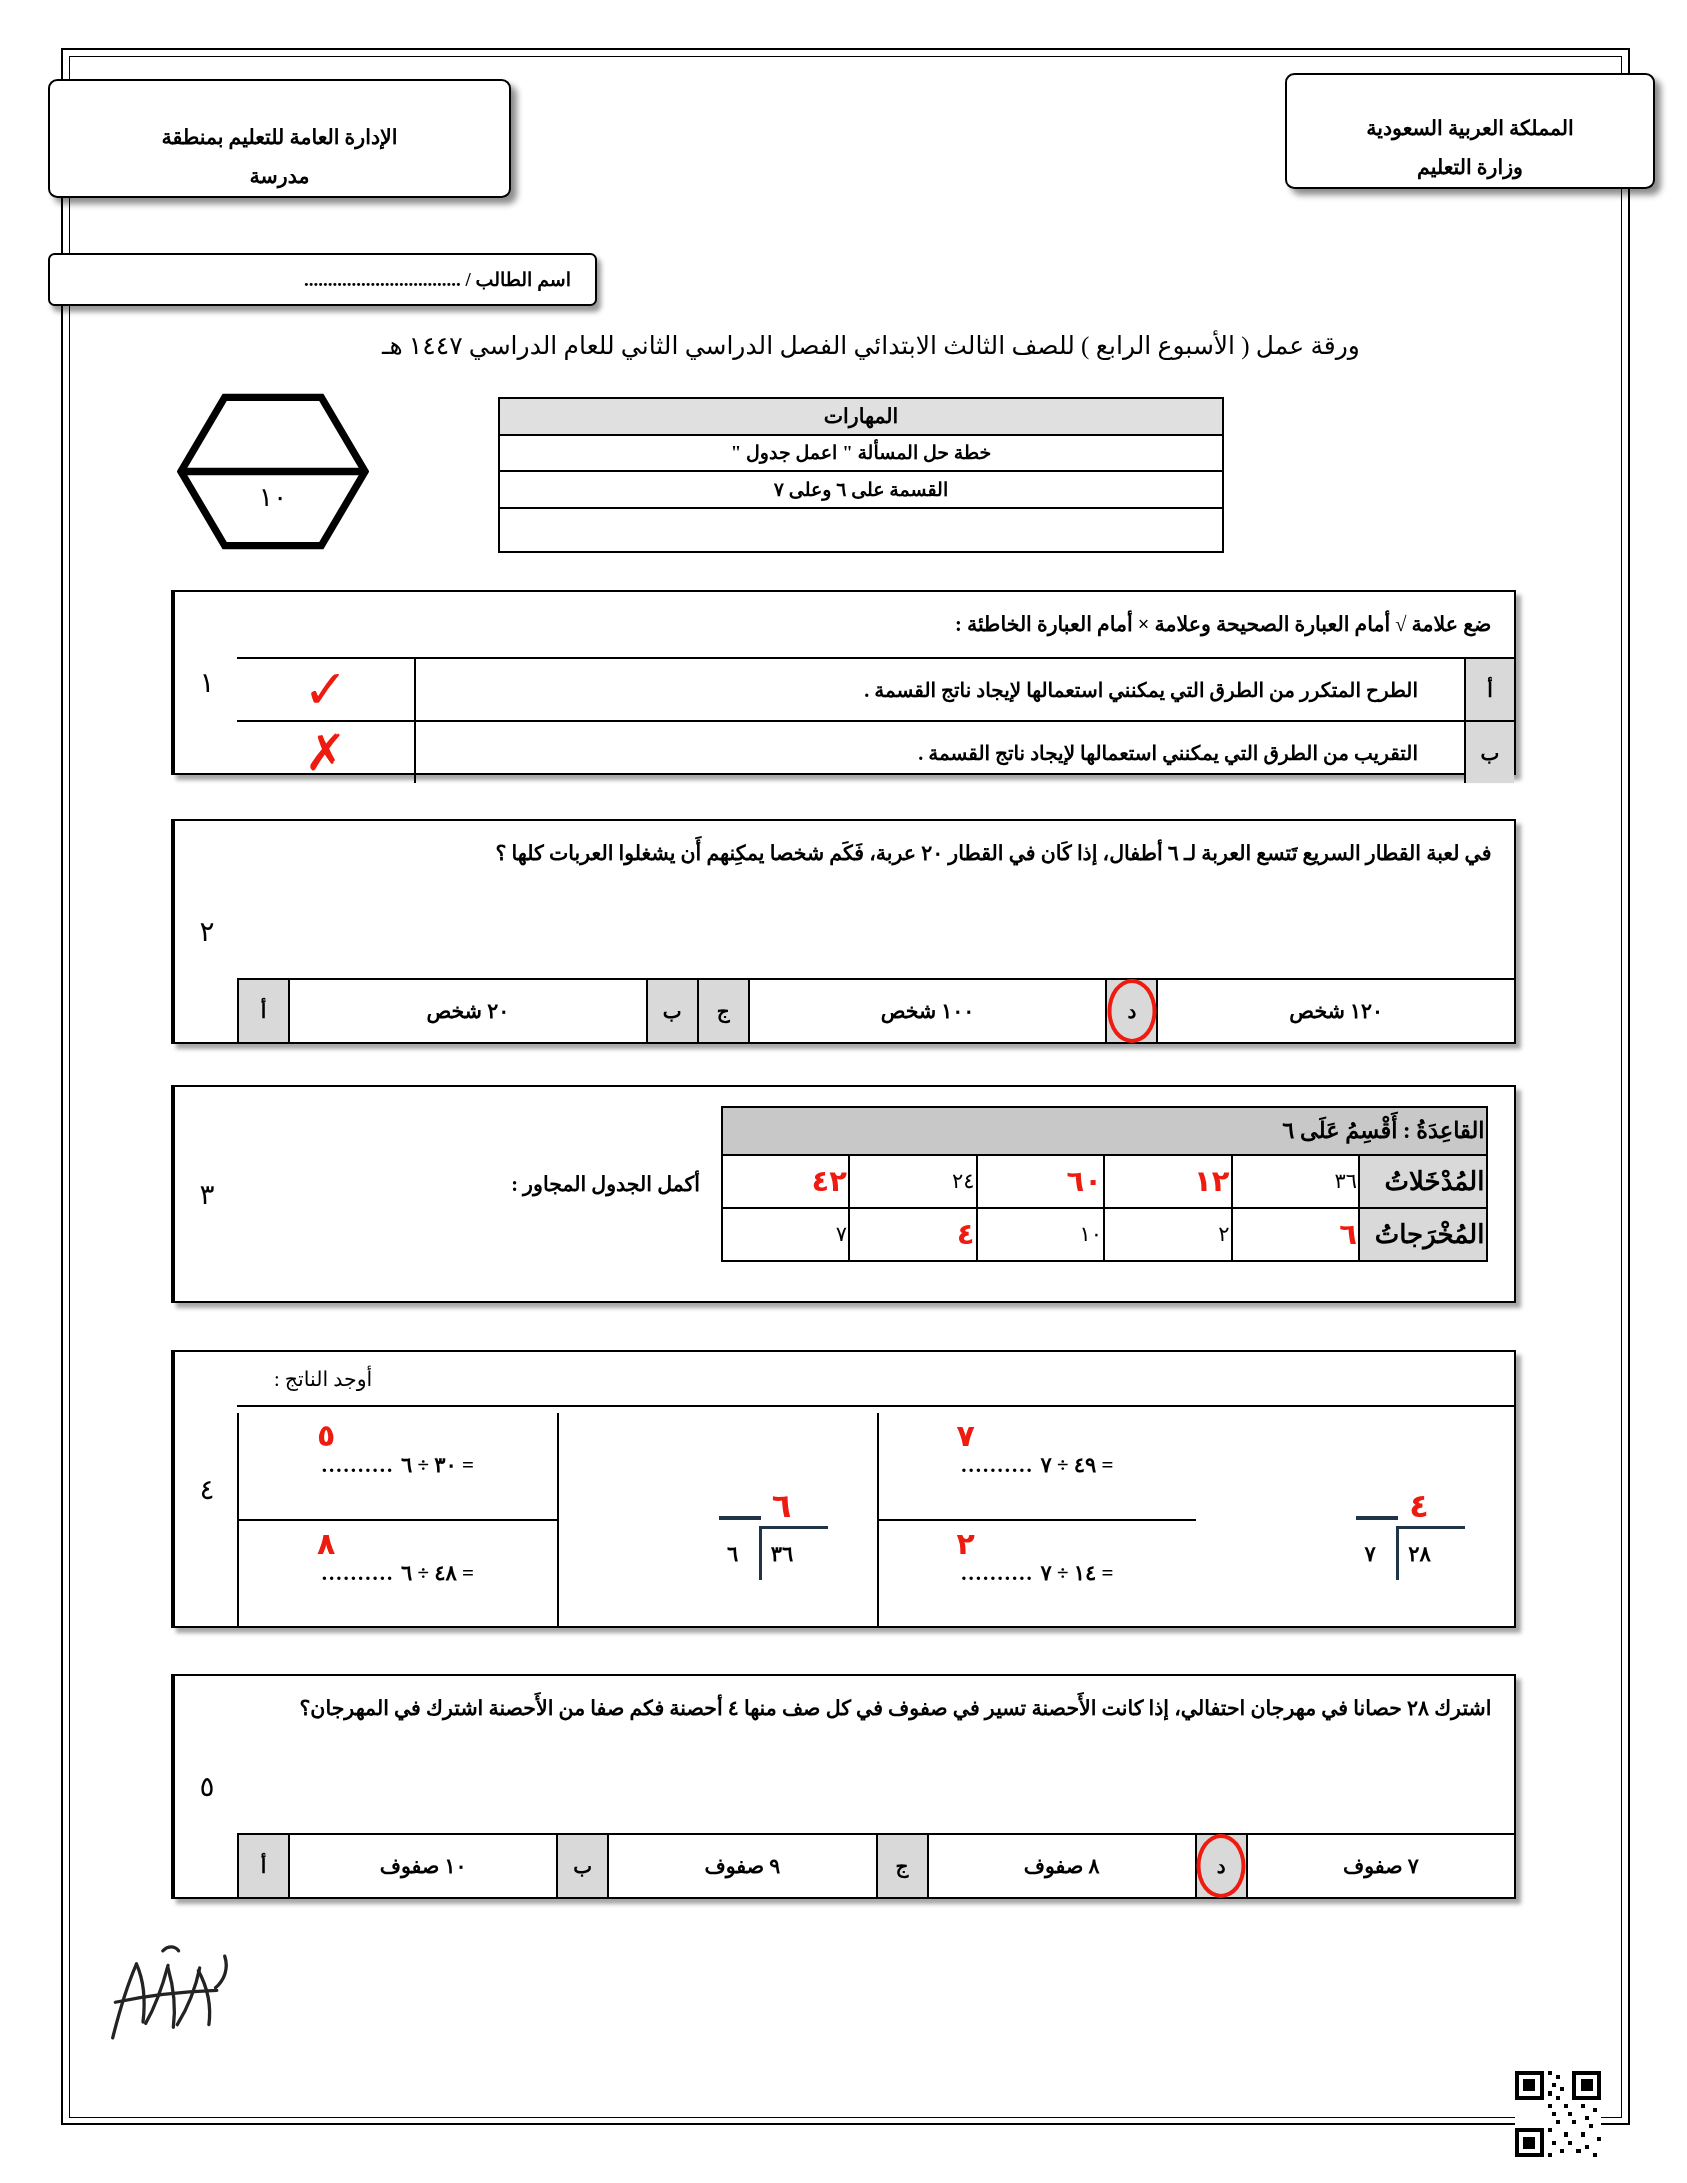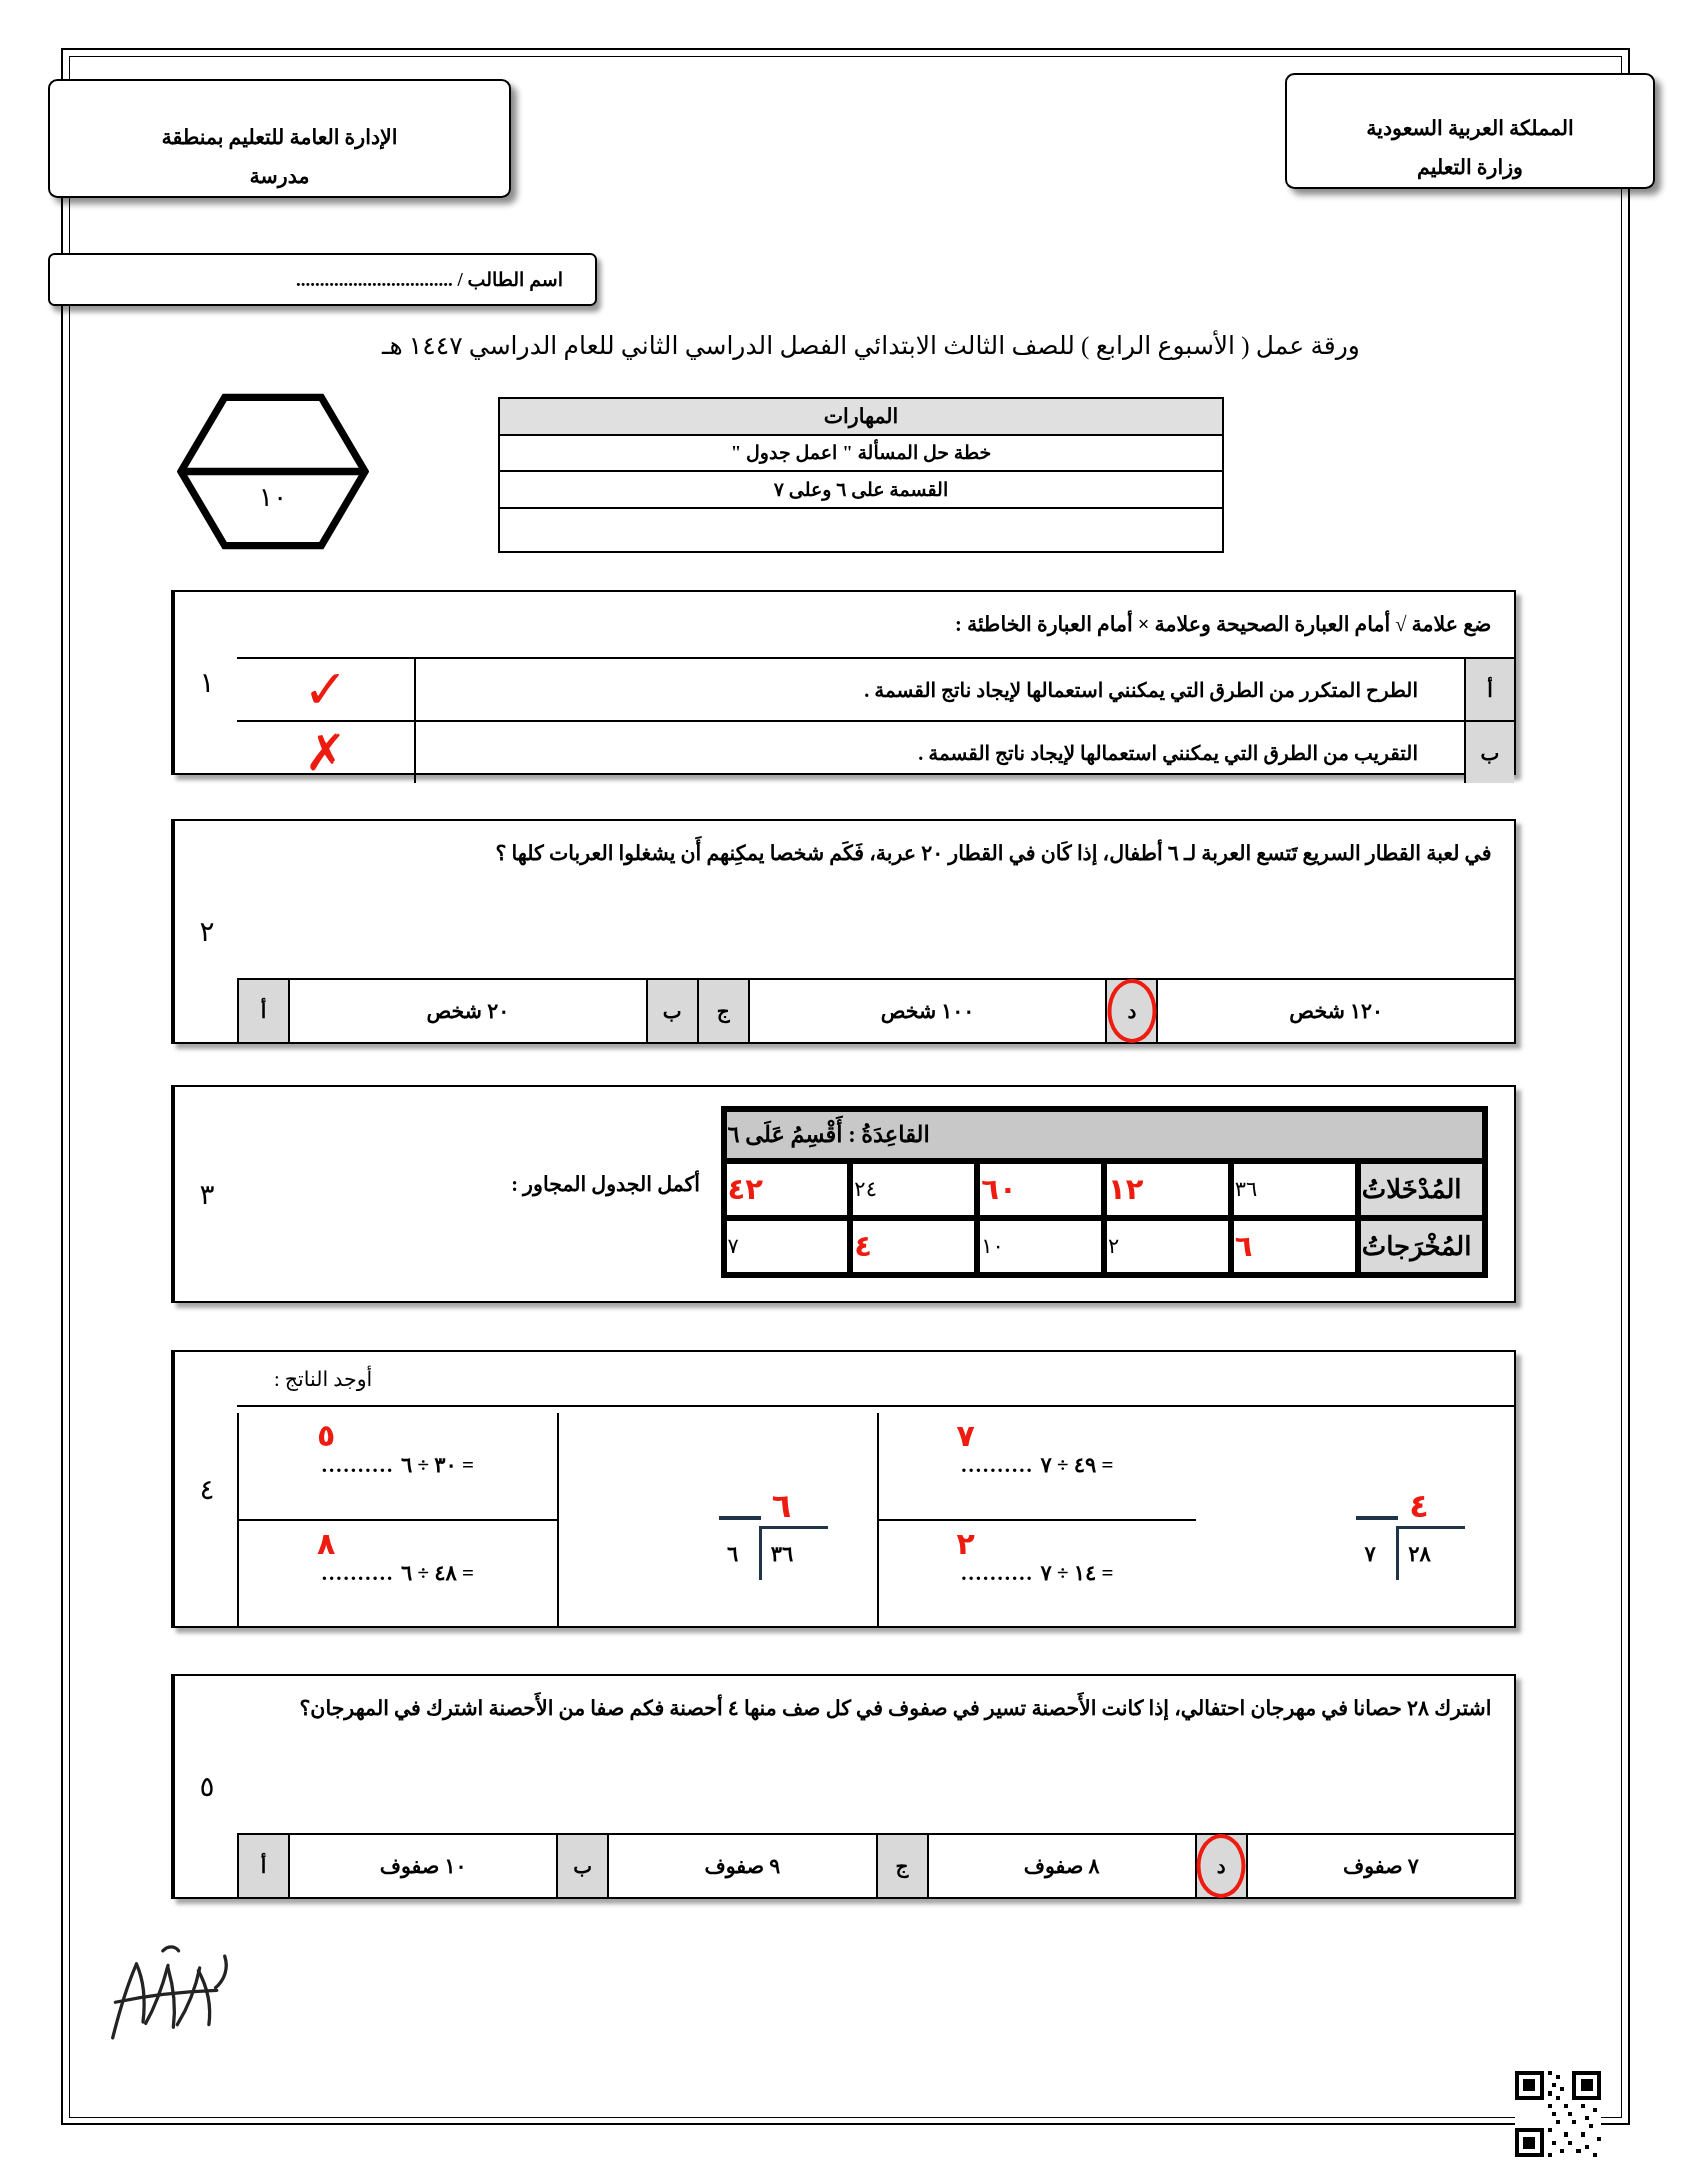--- a/index.html
+++ b/index.html
@@ -77,21 +77,21 @@
     width: 549px;
     height: 53px;
     box-sizing: border-box;
     border: 2px solid #000;
     border-radius: 6.6px;
     background: #fff;
     box-shadow: 4px 5.3px 5.3px rgba(0,0,0,0.4);
     display: flex;
     align-items: center;
     justify-content: flex-start;
-    padding-right: 32px;
+    padding-right: 24px;
   }
   #student-name-box .nm {
     font-size: 19px;
     font-weight: 700;
     white-space: nowrap;
   }
 
   
   #worksheet-title {
     position: absolute;
@@ -251,22 +251,22 @@
   #q3 { right: 171px; left: 171px; top: 1085px; height: 218px; }
   #rule-table {
     position: absolute;
     right: 26.5px;
     top: 18.5px;
     width: 767px;
     border-collapse: collapse;
     table-layout: fixed;
   }
   #rule-table td {
-    border: 6px solid #000000;
-    text-align: left;
+    border: 2px solid #000000;
+    text-align: right;
     font-size: 21px;
     height: 49px;
   }
   #rule-table td.rule-head {
     background: #c8c8c8;
     font-size: 22.5px;
     font-weight: 700;
     height: 44px;
   }
   #rule-table td.rowlabel {

